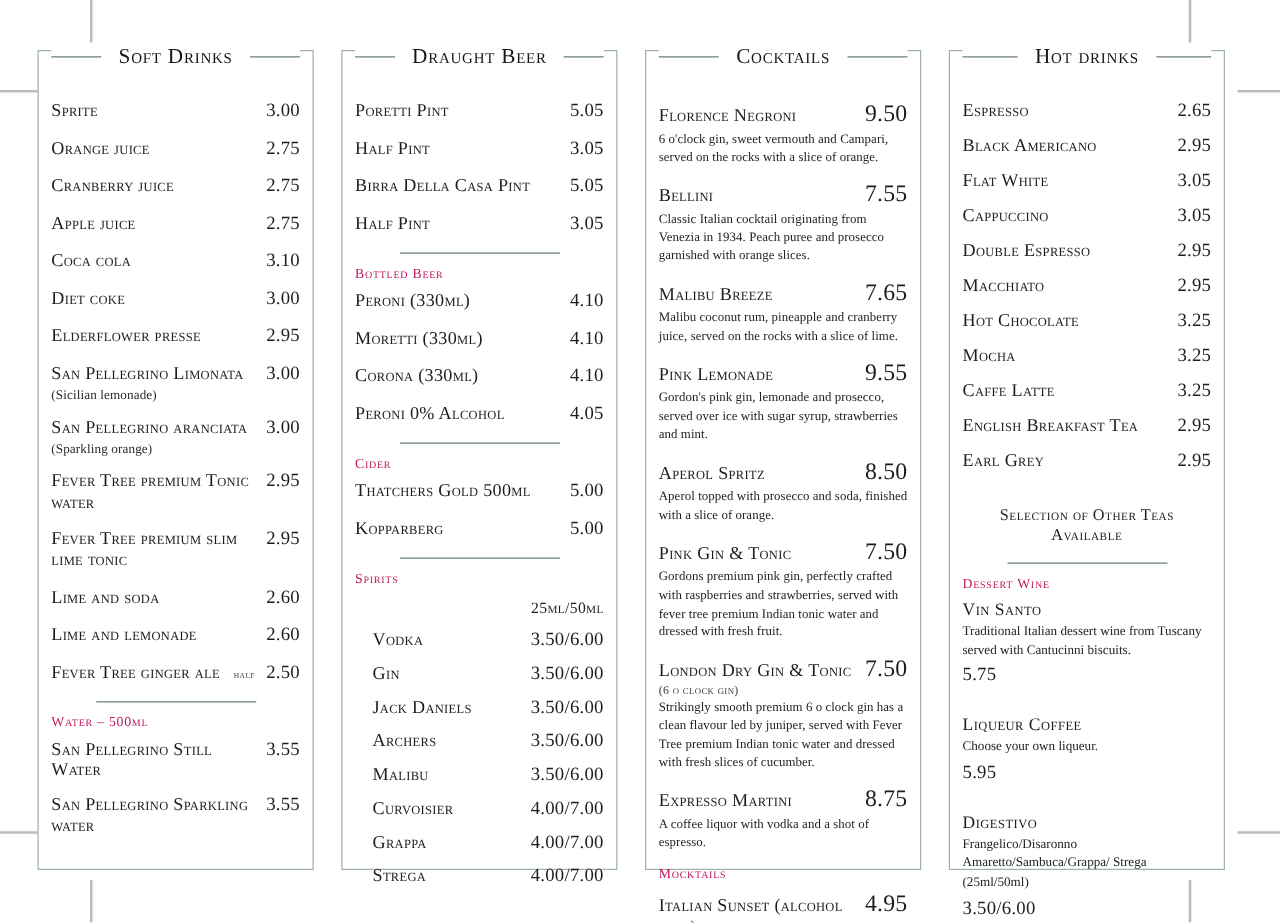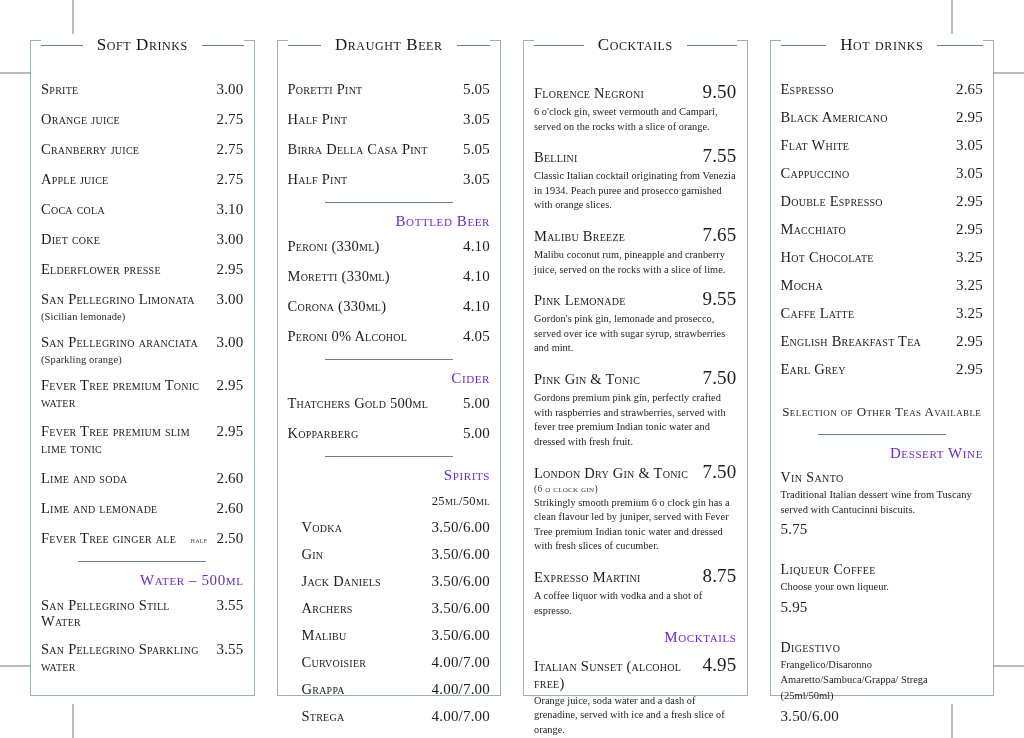--- a/index.html
+++ b/index.html
@@ -24,21 +24,21 @@
   .cm-bl-h{left:0;top:665px;}
   .cm-br-v{left:951px;top:704px;}
   .cm-br-h{left:990px;top:665px;}
 
   
   .sheet{
     position:absolute;
     left:0;top:0;
     width:1024px;height:738px;
     box-sizing:border-box;
-    padding:40px 30px 42px 30px;
+    padding:40px 44px 42px 30px;
     display:flex;
     gap:22px;
     align-items:stretch;
     justify-content:center;
   }
   .panel{
     flex:1 1 0;
     box-sizing:border-box;
     border:1px solid #9fb0b0;
     background:#ffffff;
@@ -65,26 +65,26 @@
   .panel-head .htext{
     font-variant:small-caps;
     font-size:17px;
     letter-spacing:.6px;
     white-space:nowrap;
     padding:0 6px;
     color:#16161c;
   }
 
   .sub-head{
-    text-align:right;
+    text-align:left;
     font-variant:small-caps;
-    font-size:15px;
+    font-size:11px;
     letter-spacing:.6px;
     margin:6px 0 8px 0;
-    color:#6d28d9;
+    color:#be185d;
   }
   .divider{
     width:128px;height:1px;background:#6d7f80;
     margin:14px auto 10px auto;
   }
 
   
   .row{
     display:flex;
     align-items:baseline;
@@ -397,20 +397,27 @@
       </div>
       <div class="ck">
         <div class="ck-top">
             <span class="nm">Pink Lemonade</span>
             <span class="pr">9.55</span>
           </div>
         <div class="ck-desc">Gordon's pink gin, lemonade and prosecco, served over ice with sugar syrup, strawberries and mint.</div>
       </div>
       <div class="ck">
         <div class="ck-top">
+            <span class="nm">Aperol Spritz</span>
+            <span class="pr">8.50</span>
+          </div>
+        <div class="ck-desc">Aperol topped with prosecco and soda, finished with a slice of orange.</div>
+      </div>
+      <div class="ck">
+        <div class="ck-top">
             <span class="nm">Pink Gin &amp; Tonic</span>
             <span class="pr">7.50</span>
           </div>
         <div class="ck-desc">Gordons premium pink gin, perfectly crafted with raspberries and strawberries, served with fever tree premium Indian tonic water and dressed with fresh fruit.</div>
       </div>
       <div class="ck">
         <div class="ck-top">
             <span class="nm">London Dry Gin &amp; Tonic</span>
             <span class="pr">7.50</span>
           </div>

